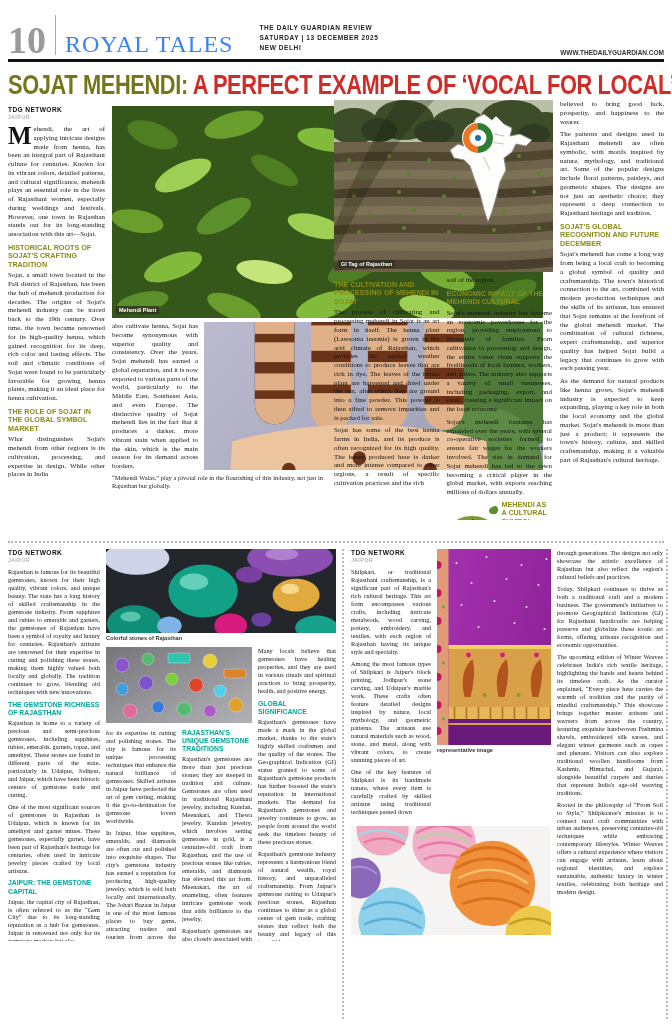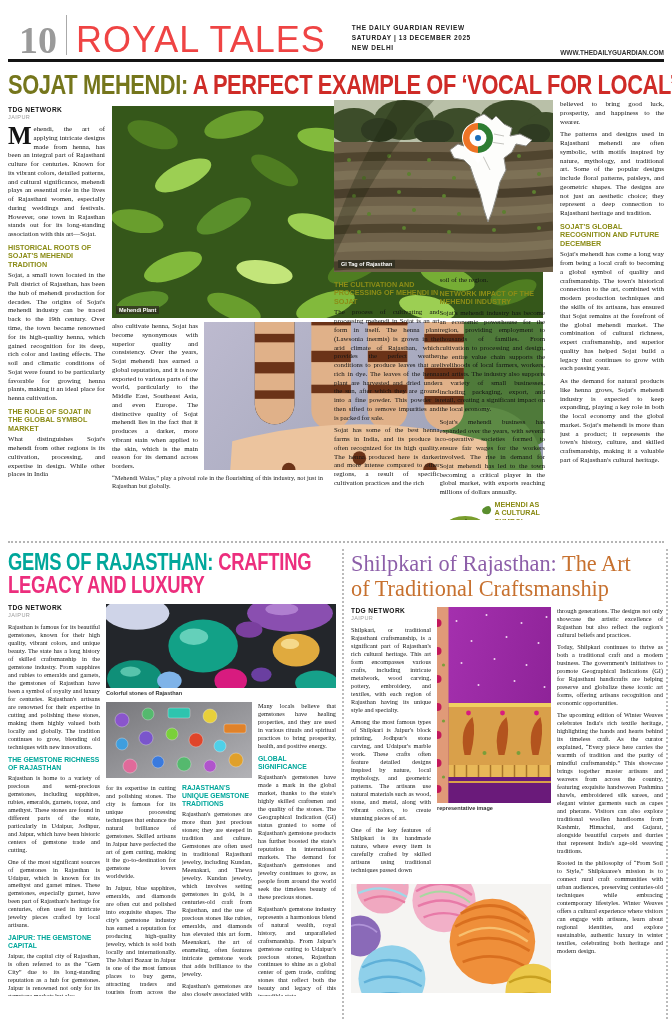--- a/index.html
+++ b/index.html
@@ -1,22 +1,22 @@
 <!DOCTYPE html>
 <html><head>
 <meta charset="utf-8">
 <style>
   html,body{margin:0;padding:0;background:#e8e8e8;}
   .page{width:672px;height:1024px;background:#fff;position:relative;margin:0 auto;
         font-family:"Liberation Serif",serif;color:#141414;overflow:hidden;}
   
-  .masthead{display:flex;align-items:flex-end;padding:8px 8px 0 8px;height:48px;position:relative;margin-left:11px;}
+  .masthead{display:flex;align-items:flex-end;padding:8px 8px 0 8px;height:48px;position:relative;}
   .pageno{font-family:"Liberation Serif",serif;font-weight:bold;font-size:38px;line-height:.85;color:#9a9a9a;}
   .mast-div{width:1px;background:#aaa;height:40px;margin:0 9px 1px 9px;}
-  .brand{font-family:Liberation Sans, sans-serif;font-size:36px;line-height:.9;letter-spacing:1px;font-weight:normal;color:#ef4444;margin:0;}
+  .brand{font-family:Liberation Serif, serif;font-size:24px;line-height:.9;letter-spacing:1px;font-weight:normal;color:#3b82f6;margin:0;}
   .issue{margin-left:26px;padding-bottom:3px;font-family:"Liberation Sans",sans-serif;font-weight:bold;
          font-size:6.5px;letter-spacing:.6px;line-height:1.55;color:#222;}
   .website{position:absolute;right:8px;bottom:0;font-family:"Liberation Sans",sans-serif;font-weight:bold;font-size:6.5px;color:#333;}
   .black-rule{height:3px;background:#141414;margin:3px 8px 0 8px;}
   
   .condense{white-space:nowrap;transform-origin:0 50%;}
   .main-headline{margin:7px 0 5px 8px;font-family:"Liberation Sans",sans-serif;font-weight:bold;
                  font-size:28px;letter-spacing:-.5px;transform:scaleX(.78);}
   .olive{color:#75761c;} .red{color:#cf2b27;}
   .teal{color:#00a79b;} .pink{color:#ec2e7d;}
@@ -35,21 +35,21 @@
   .chip{position:absolute;left:4px;bottom:4px;background:rgba(45,45,32,.78);color:#fff;
         font-family:"Liberation Sans",sans-serif;font-weight:bold;font-size:5.5px;padding:1px 3px;}
   .photocap{font-family:"Liberation Sans",sans-serif;font-weight:bold;font-size:5.6px;color:#333;margin-top:2px;}
   
   .article-top{display:grid;grid-template-columns:97px 212px 212px 1fr;gap:7px;
                padding:0 8px;height:430px;overflow:hidden;}
   .a-col{overflow:hidden;}
   .row23{display:flex;gap:6px;height:148px;overflow:hidden;margin-top:4px;}
   .row23 .narrow{width:86px;overflow:hidden;}
   .hands-caption{column-count:2;column-gap:9px;font-size:6.4px;line-height:1.3;margin-top:4px;color:#222;text-align:justify;}
-  .row45{display:flex;margin-top:4px;height:244px;overflow:hidden;}
+  .row45{display:flex;gap:7px;margin-top:4px;height:244px;overflow:hidden;}
   .row45>div{width:calc(50% - 4px);overflow:hidden;}
   .bowl-wrap{float:left;margin:1px 3px 1px 0;}
   
   .sep-h{border-top:2px dotted #b5b5b5;margin:5px 8px 0 8px;}
   
   .bottom{display:flex;padding:6px 2px 0 8px;height:470px;overflow:hidden;}
   .gems{width:328px;padding-right:5px;}
   .vsep{border-left:2px dotted #bbb;margin:0 0 0 1px;}
   .shilp{flex:1;padding-left:7px;border-right:2px dotted #bbb;padding-right:3px;margin-right:2px;}
   .gems-title{font-family:"Liberation Sans",sans-serif;font-weight:bold;font-size:23px;line-height:1.02;
@@ -88,21 +88,21 @@
   </h2>
 
   <section class="article-top">
 
     <div class="a-col bodytxt">
       <div class="byline">
         <div class="who">TDG NETWORK</div>
         <div class="loc">JAIPUR</div>
       </div>
       <p><span class="dropcap">M</span><span>ehendi, the art of applying intricate designs made from henna, has been an integral part of Rajasthani culture for centuries. Known for its vibrant colors, detailed patterns, and cultural significance, mehendi plays an essential role in the lives of Rajasthani women, especially during weddings and festivals. However, one town in Rajasthan stands out for its long-standing association with this art—Sojat.</span></p>
-      <h4>HISTORICAL ROOTS OF SOJAT'S MEHENDI TRADITION</h4>
+      <h4>HISTORICAL ROOTS OF SOJAT'S CRAFTING TRADITION</h4>
       <p>Sojat, a small town located in the Pali district of Rajasthan, has been the hub of mehendi production for decades. The origins of Sojat's mehendi industry can be traced back to the 19th century. Over time, the town became renowned for its high-quality henna, which gained recognition for its deep, rich color and lasting effects. The soil and climatic conditions of Sojat were found to be particularly favorable for growing henna plants, making it an ideal place for henna cultivation.</p>
       <h4>THE ROLE OF SOJAT IN THE GLOBAL SYMBOL MARKET</h4>
       <p>What distinguishes Sojat's mehendi from other regions is its cultivation, processing, and expertise in design. While other places in India</p>
     </div>
 
     <div class="a-col" style="grid-column:2/4;">
       <figure>
         <svg width="100%" height="212" viewBox="0 0 424 212" preserveAspectRatio="xMidYMid slice">
           <rect width="424" height="212" fill="#35571a"></rect>
           <g>
@@ -277,21 +277,21 @@
           <figcaption class="chip">GI Tag of Rajasthan</figcaption>
         </figure>
         <div class="row45">
           <div class="bodytxt">
             <h4>THE CULTIVATION AND PROCESSING OF MEHENDI IN SOJAT</h4>
             <p>The process of cultivating and processing mehendi in Sojat is an art form in itself. The henna plant (Lawsonia inermis) is grown in the arid climate of Rajasthan, which provides the perfect weather conditions to produce leaves that are rich in dye. The leaves of the henna plant are harvested and dried under the sun, after which they are ground into a fine powder. This powder is then sifted to remove impurities and is packed for sale.</p>
             <p>Sojat has some of the best henna farms in India, and its produce is often recognized for its high quality. The henna produced here is darker and more intense compared to other regions, a result of specific cultivation practices and the rich</p>
           </div>
           <div class="bodytxt">
             <p>soil of the region.</p>
-            <h4>NETWORK IMPACT OF THE MEHENDI INDUSTRY</h4>
+            <h4>ECONOMIC IMPACT OF THE MEHENDI CULTURAL</h4>
             <p>Sojat's mehendi industry has become an economic powerhouse for the region, providing employment to thousands of families. From cultivation to processing and design, the entire value chain supports the livelihoods of local farmers, workers, and artists. The industry also supports a variety of small businesses, including packaging, export, and retail, creating a significant impact on the local economy.</p>
             <p>Sojat's mehendi business has expanded over the years, with several co-operative societies formed to ensure fair wages for the workers involved. The rise in demand for Sojat mehendi has led to the town becoming a critical player in the global market, with exports reaching millions of dollars annually.</p>
             <div>
               <span class="bowl-wrap">
                 <svg width="52" height="42" viewBox="0 0 60 46">
                   <path d="M50,6 q8,-6 9,2 q-1,7 -9,4 q-3,-3 0,-6" fill="#5a8e2e"></path>
                   <ellipse cx="29" cy="30" rx="27" ry="13" fill="#dcdcd4" stroke="#b8b8b0" stroke-width="1.5"></ellipse>
                   <ellipse cx="29" cy="26" rx="23" ry="10" fill="#8fae3f"></ellipse>
                   <ellipse cx="29" cy="23" rx="19" ry="8" fill="#7a9e2e"></ellipse>
                   <g fill="#44611a">
@@ -317,27 +317,20 @@
         <p>As the demand for natural products like henna grows, Sojat's mehendi industry is expected to keep expanding, playing a key role in both the local economy and the global market. Sojat's mehendi is more than just a product; it represents the town's history, culture, and skilled craftsmanship, making it a valuable part of Rajasthan's cultural heritage.</p>
       </div>
     </div>
   </div>
 
   <div class="sep-h"></div>
 
   <div class="bottom">
 
     <section class="gems small">
-      <div class="gems-title">
-        <div class="tl">
-          <span class="teal">GEMS OF RAJASTHAN:</span>
-          <span class="pink">CRAFTING</span>
-        </div>
-        <div class="tl"><span class="pink">LEGACY AND LUXURY</span></div>
-      </div>
       <div class="gems-grid">
         <div class="cell bodytxt" style="grid-column:1;grid-row:1/4;">
           <div class="byline">
             <div class="who">TDG NETWORK</div>
             <div class="loc">JAIPUR</div>
           </div>
           <p>Rajasthan is famous for its beautiful gemstones, known for their high quality, vibrant colors, and unique beauty. The state has a long history of skilled craftsmanship in the gemstone industry. From sapphires and rubies to emeralds and garnets, the gemstones of Rajasthan have been a symbol of royalty and luxury for centuries. Rajasthan's artisans are renowned for their expertise in cutting and polishing these stones, making them highly valued both locally and globally. The tradition continues to grow, blending old techniques with new innovations.</p>
           <h4>THE GEMSTONE RICHNESS OF RAJASTHAN</h4>
           <p>Rajasthan is home to a variety of precious and semi-precious gemstones, including sapphires, rubies, emeralds, garnets, topaz, and amethyst. These stones are found in different parts of the state, particularly in Udaipur, Jodhpur, and Jaipur, which have been historic centers of gemstone trade and cutting.</p>
           <p>One of the most significant sources of gemstones in Rajasthan is Udaipur, which is known for its amethyst and garnet mines. These gemstones, especially garnet, have been part of Rajasthan's heritage for centuries, often used in intricate jewelry pieces crafted by local artisans.</p>
@@ -411,27 +404,20 @@
           <h4 style="margin-top:0;">RAJASTHAN'S UNIQUE GEMSTONE TRADITIONS</h4>
           <p>Rajasthan's gemstones are more than just precious stones; they are steeped in tradition and culture. Gemstones are often used in traditional Rajasthani jewelry, including Kundan, Meenakari, and Thewa jewelry. Kundan jewelry, which involves setting gemstones in gold, is a centuries-old craft from Rajasthan, and the use of precious stones like rubies, emeralds, and diamonds has elevated this art form. Meenakari, the art of enameling, often features intricate gemstone work that adds brilliance to the jewelry.</p>
           <p>Rajasthan's gemstones are also closely associated with astrology and Vastu Shastra.</p>
         </div>
       </div>
     </section>
 
     <div class="vsep"></div>
 
     <section class="shilp small">
-      <div class="shilp-title">
-        <div class="tl">
-          <span class="purple">Shilpkari of Rajasthan:</span>
-          <span class="orange">The Art</span>
-        </div>
-        <div class="tl"><span class="orange">of Traditional Craftsmanship</span></div>
-      </div>
       <div class="shilp-grid">
         <div class="cell bodytxt" style="grid-column:1;grid-row:1;">
           <div class="byline">
             <div class="who">TDG NETWORK</div>
             <div class="loc">JAIPUR</div>
           </div>
           <p>Shilpkari, or traditional Rajasthani craftsmanship, is a significant part of Rajasthan's rich cultural heritage. This art form encompasses various crafts, including intricate metalwork, wood carving, pottery, embroidery, and textiles, with each region of Rajasthan having its unique style and specialty.</p>
           <p>Among the most famous types of Shilpkari is Jaipur's block printing, Jodhpur's stone carving, and Udaipur's marble work. These crafts often feature detailed designs inspired by nature, local mythology, and geometric patterns. The artisans use natural materials such as wood, stone, and metal, along with vibrant colors, to create stunning pieces of art.</p>
           <p>One of the key features of Shilpkari is its handmade nature, where every item is carefully crafted by skilled artisans using traditional techniques passed down</p>
         </div>

